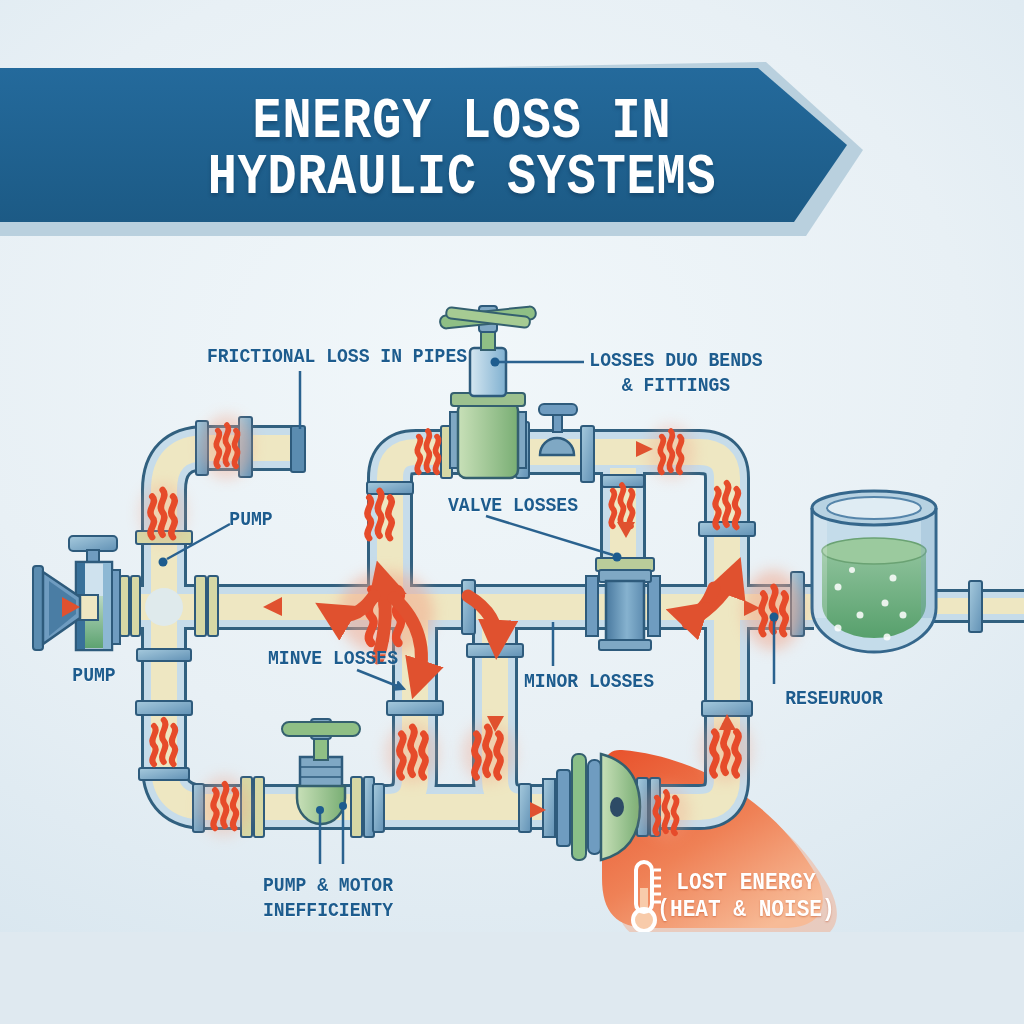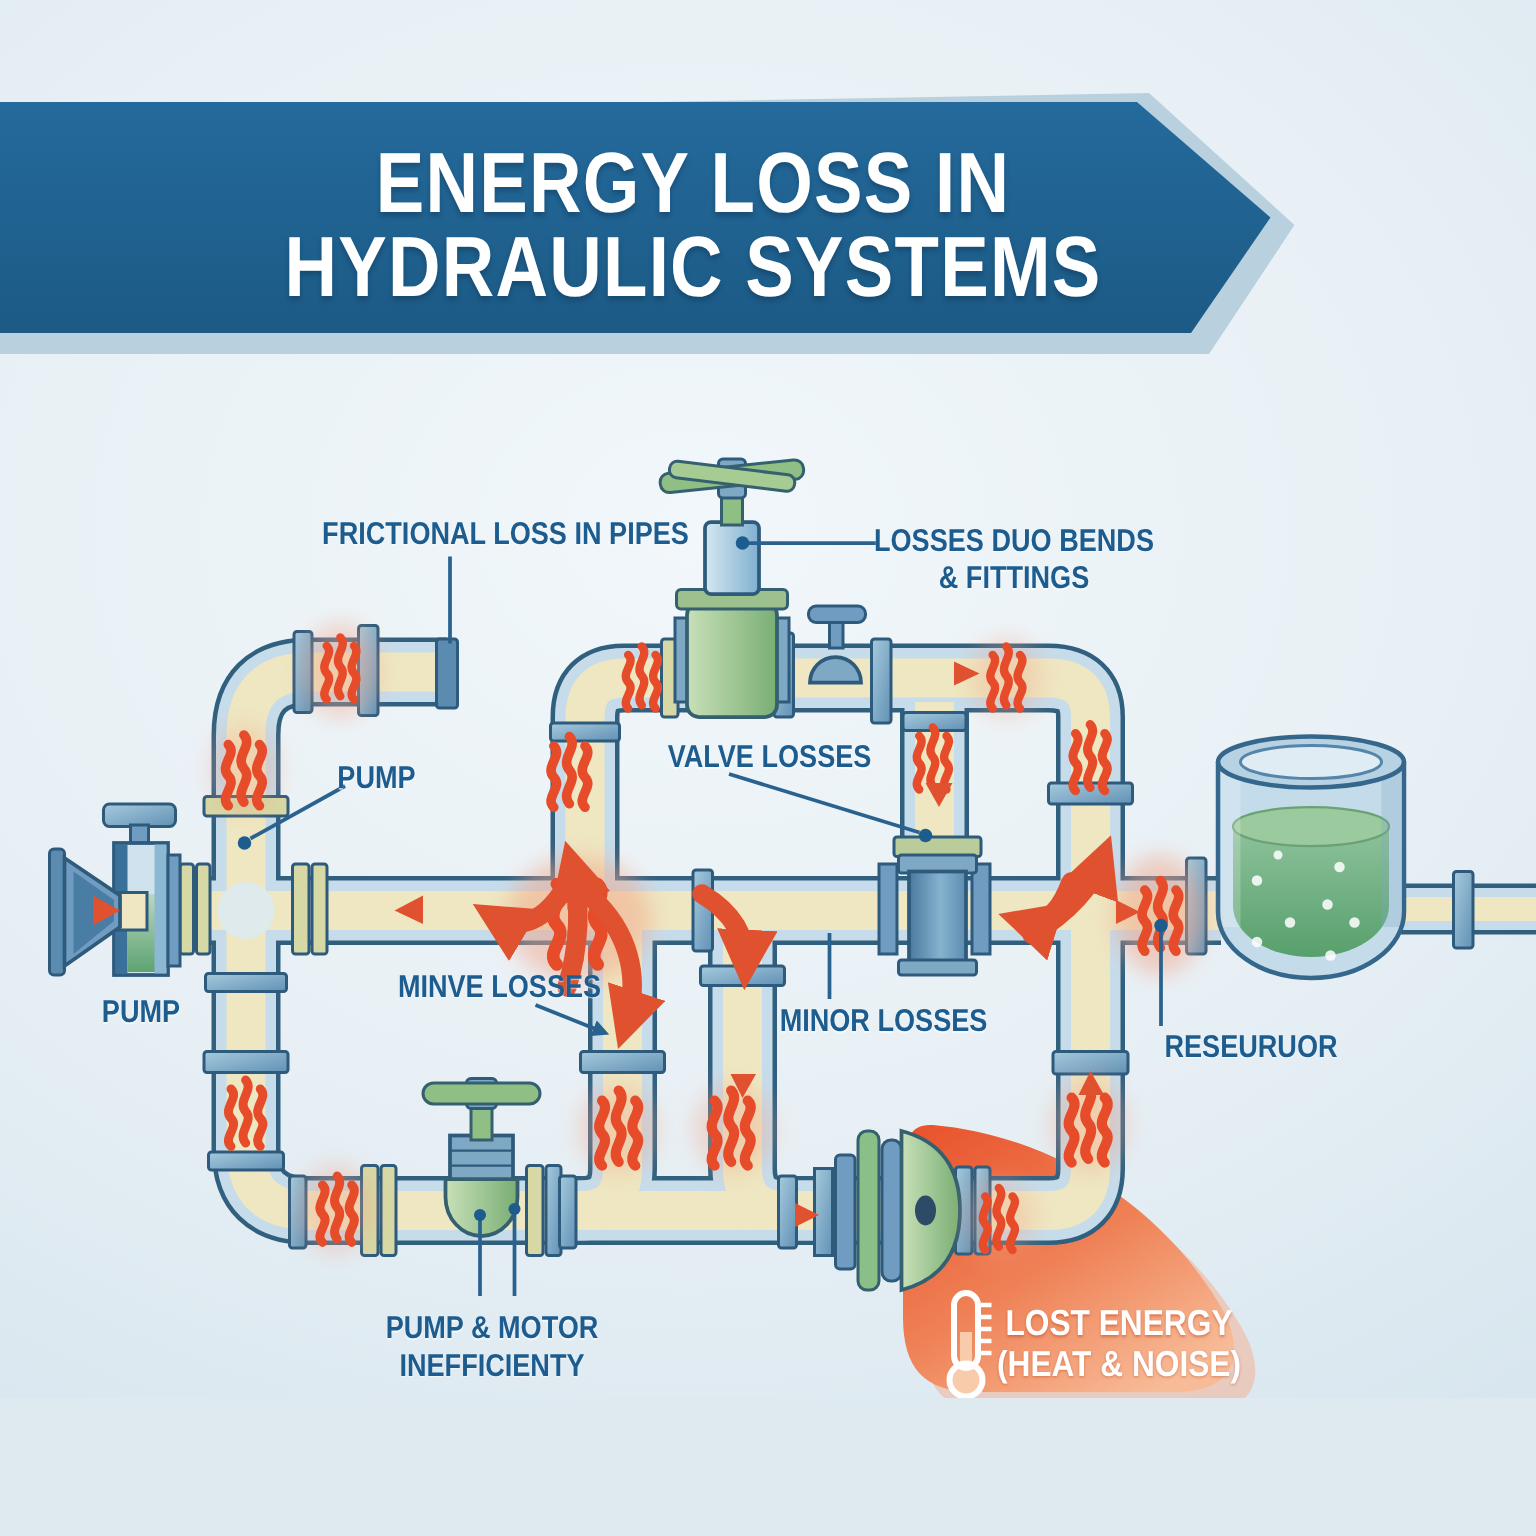--- a/index.html
+++ b/index.html
@@ -1,17 +1,17 @@
 <!DOCTYPE html>
 <html><head>
 <meta charset="utf-8">
 <style>
   html,body{margin:0;padding:0;background:#dfe9f0;}
   .stage{position:relative;width:1024px;height:932px;overflow:hidden;
-    font-family:Liberation Sans, sans-serif;
+    font-family:Liberation Mono, monospace;
     background:radial-gradient(ellipse 920px 720px at 45% 38%, #f1f7fa 0%, #e8f0f5 55%, #d8e6ef 100%);}
   svg.diagram{position:absolute;left:0;top:0;}
   .po{stroke:#31607f;stroke-width:46;fill:none;stroke-linejoin:round;}
   .pc{stroke:#c6dcea;stroke-width:40;fill:none;stroke-linejoin:round;}
   .pf{stroke:#eee7c2;stroke-width:26;fill:none;stroke-linejoin:round;}
   .po2{stroke:#31607f;stroke-width:34;fill:none;}
   .pc2{stroke:#c6dcea;stroke-width:28;fill:none;}
   .pf2{stroke:#eee7c2;stroke-width:16;fill:none;}
   .fl{fill:url(#gFl);stroke:#2e5b7c;stroke-width:2;}
   .fg{fill:#d6d8a5;stroke:#2e5b7c;stroke-width:2;}

